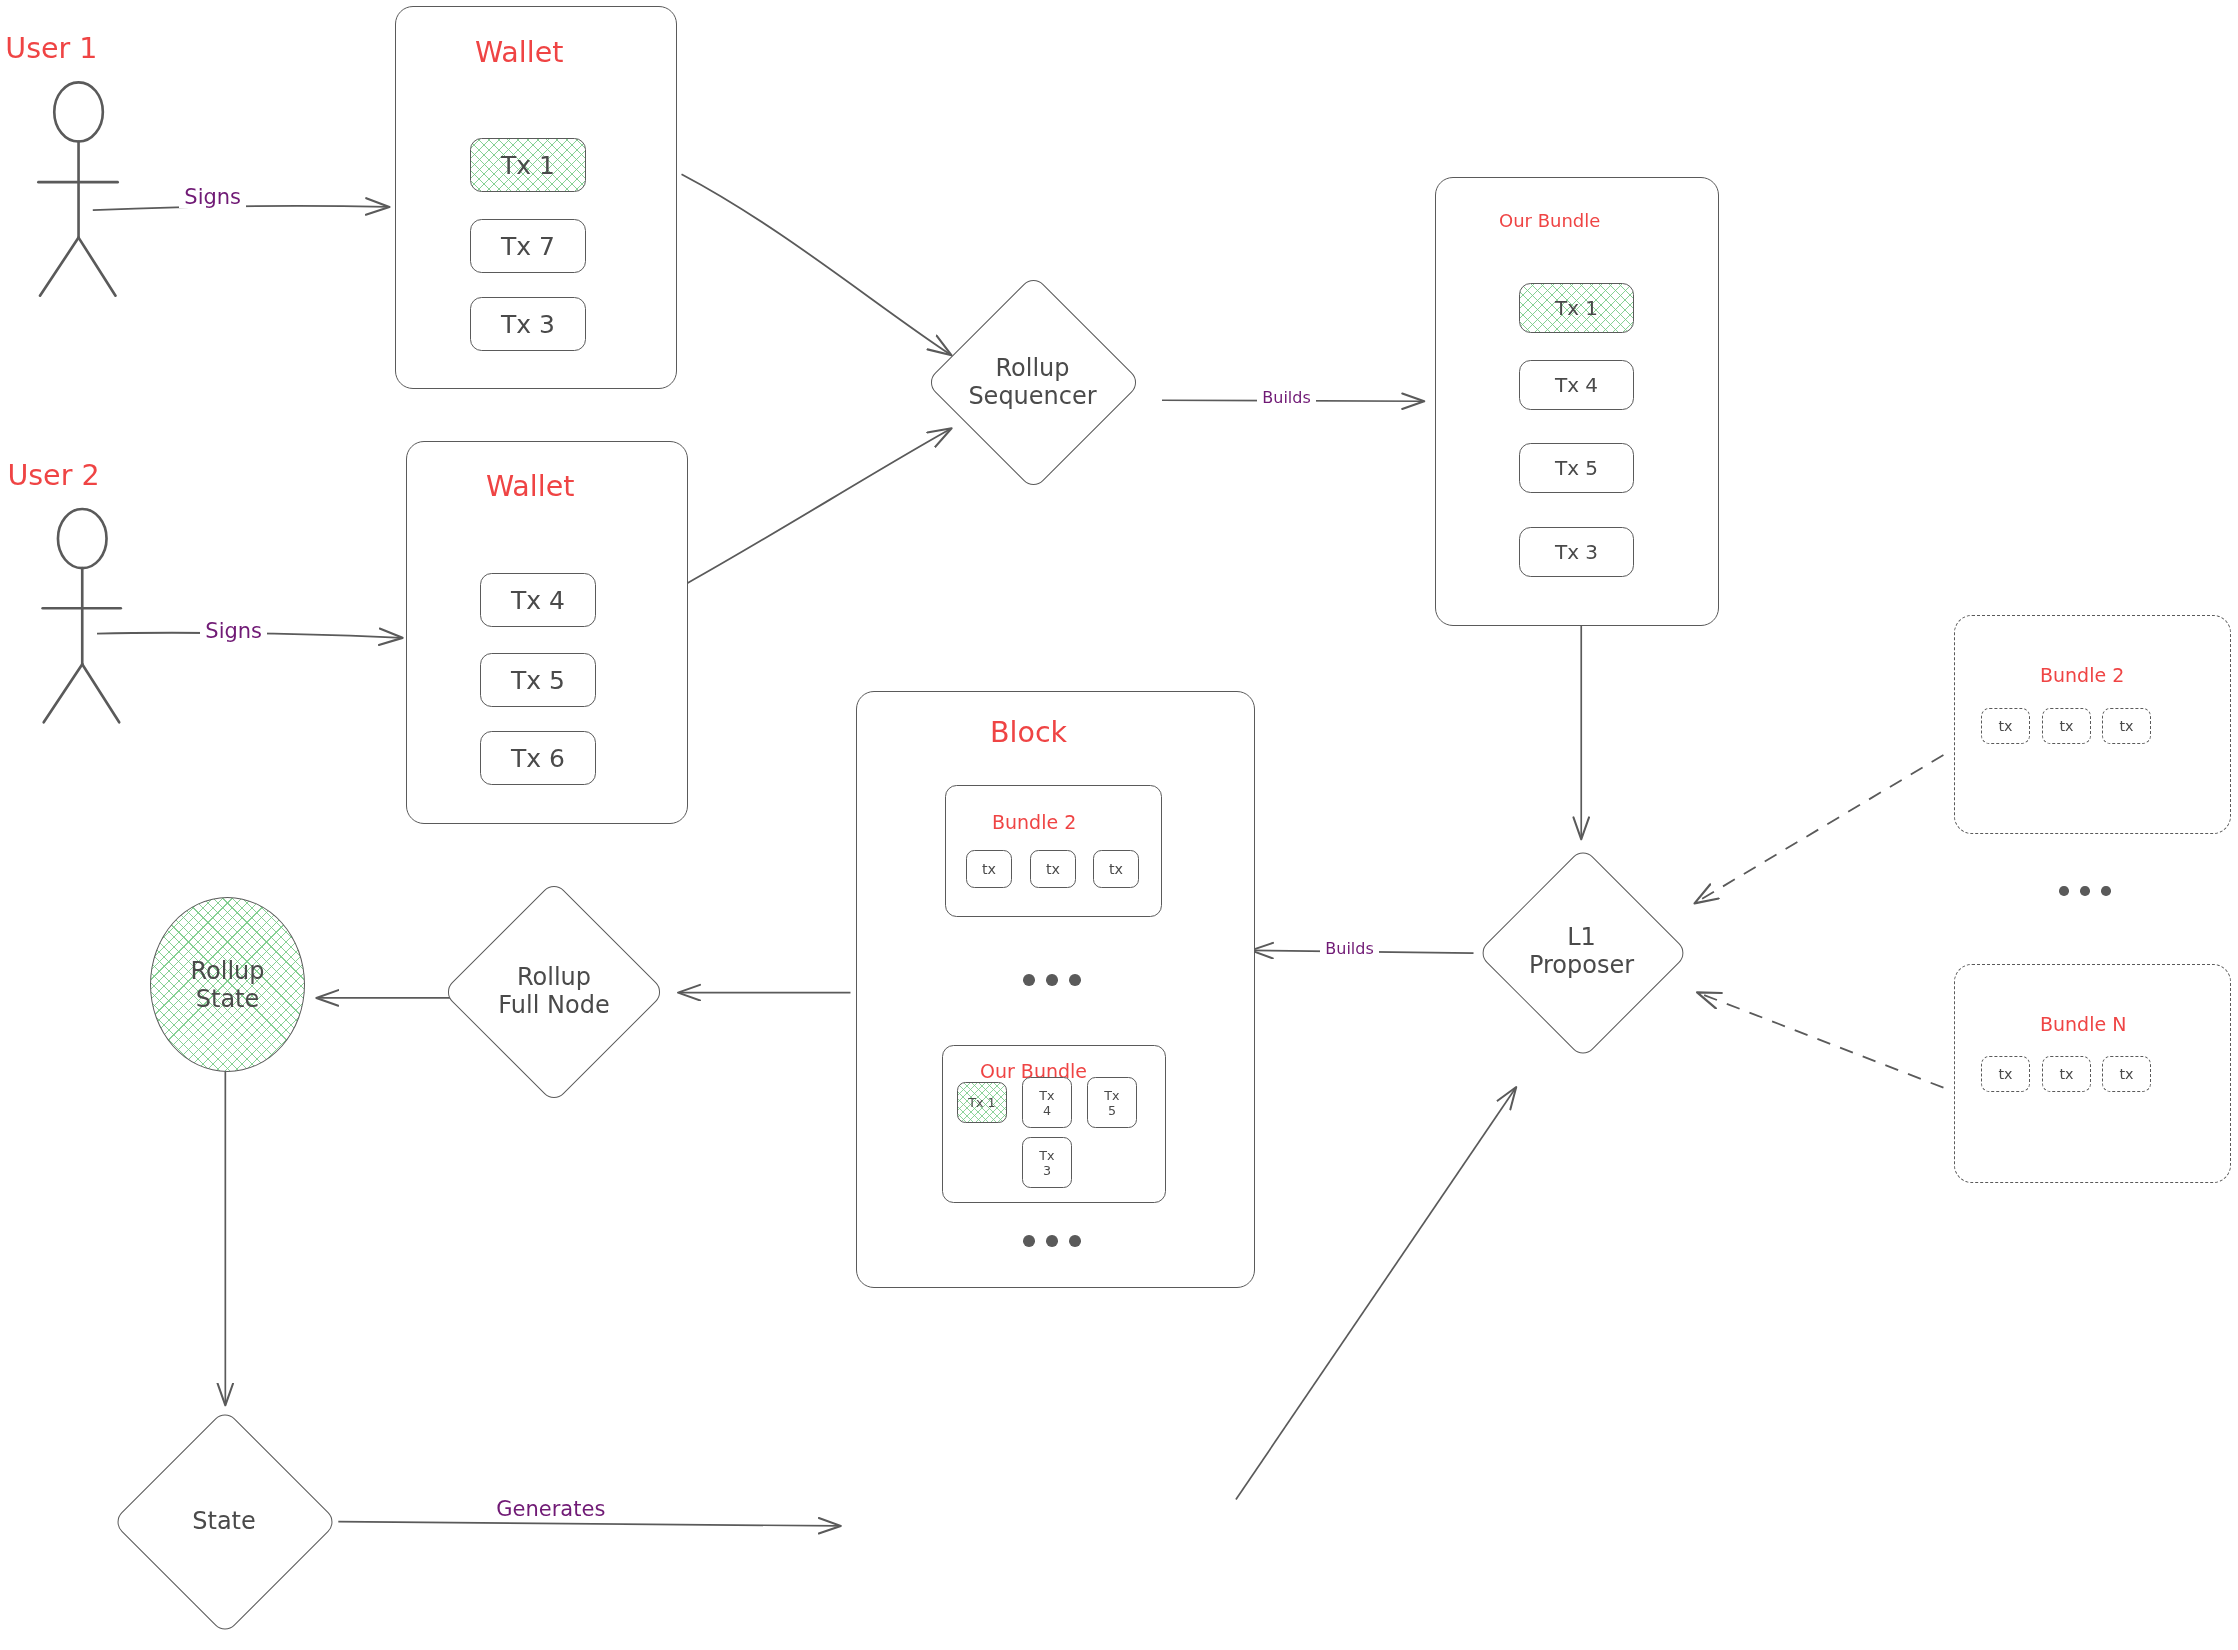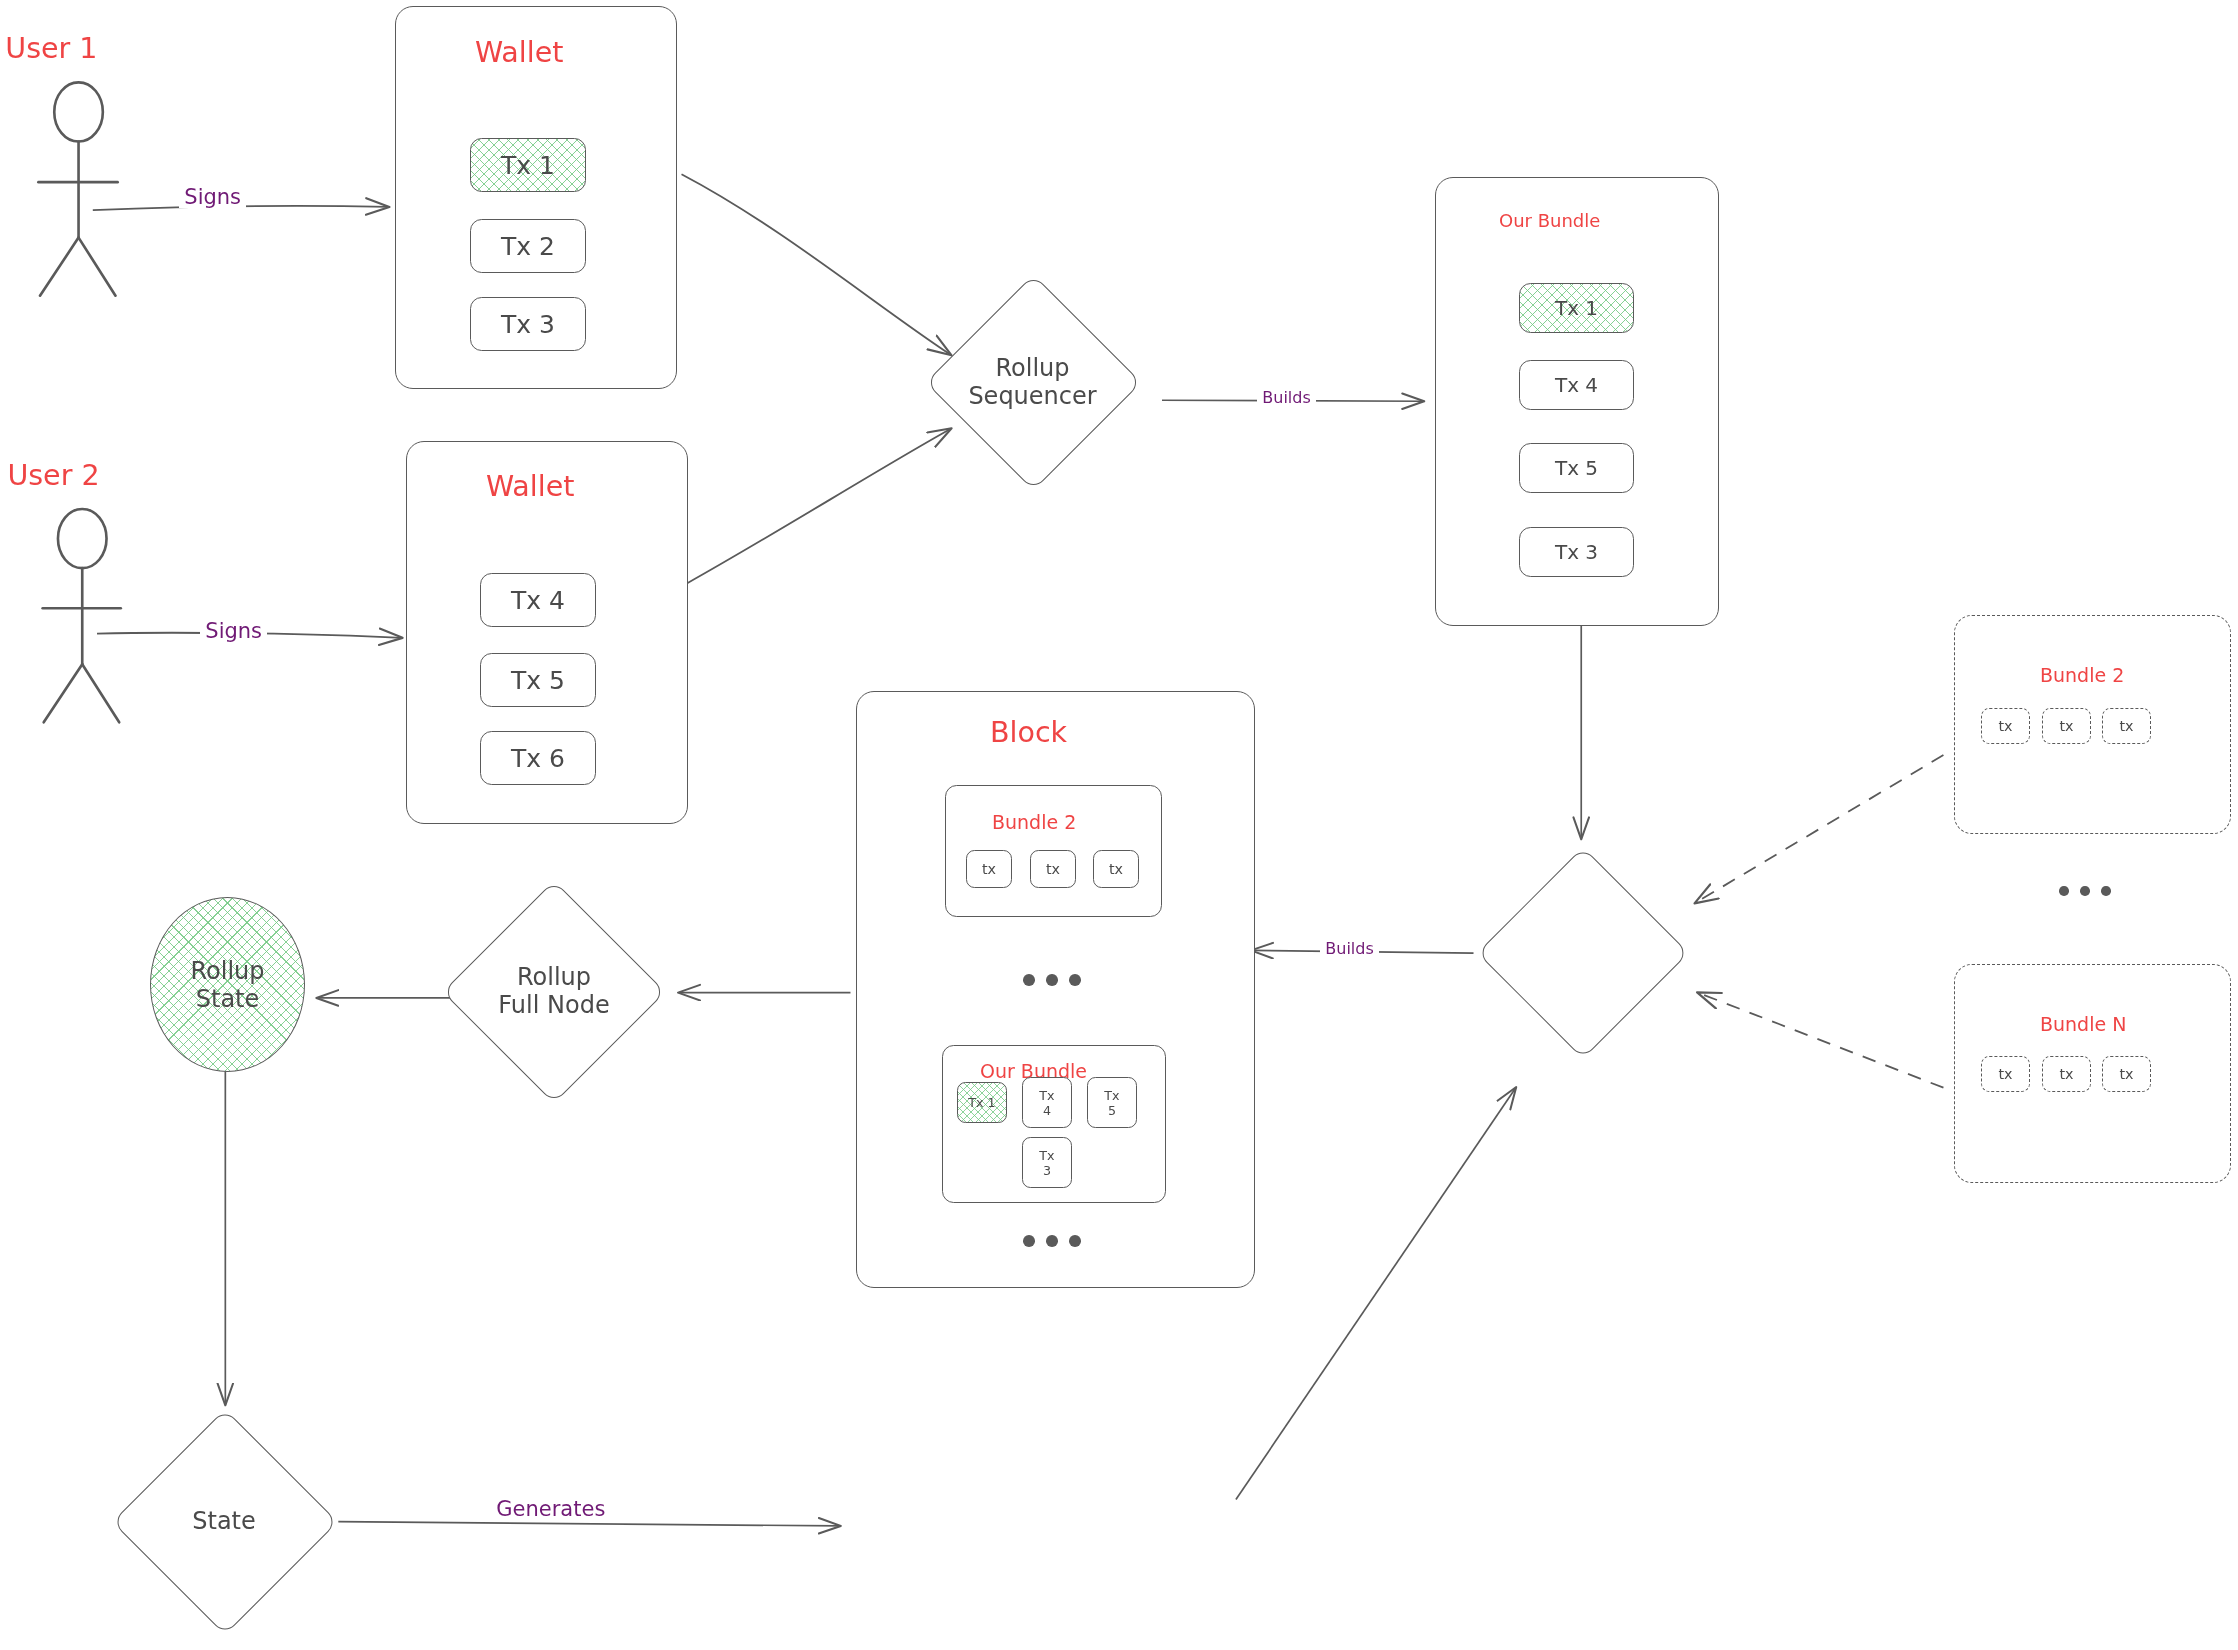--- a/index.html
+++ b/index.html
@@ -201,21 +201,21 @@
   <div class="edge-lbl" style="left:1320px; top:941px;">Builds</div>
   <div class="edge-lbl big" style="left:491px; top:1499px;">Generates</div>
 
   <div class="node rbox" style="left:395px; top:6.3px; width:282px; height:383px;"></div>
   <div class="lbl title-lg" style="left:475px; top:36px;">Wallet</div>
 
   <div class="node rbox-sm hatch" style="left:470px; top:138px; width:116px; height:54px;">
     <span class="tx-lg">Tx 1</span>
   </div>
   <div class="node rbox-sm" style="left:470px; top:219px; width:116px; height:54px;">
-    <span class="tx-lg">Tx 2</span>
+    <span class="tx-lg">Tx 7</span>
   </div>
   <div class="node rbox-sm" style="left:470px; top:297px; width:116px; height:54px;">
     <span class="tx-lg">Tx 3</span>
   </div>
 
   <div class="node rbox" style="left:406px; top:441px; width:282px; height:383px;"></div>
   <div class="lbl title-lg" style="left:486px; top:470px;">Wallet</div>
 
   <div class="node rbox-sm" style="left:480px; top:573px; width:116px; height:54px;">
     <span class="tx-lg">Tx 4</span>
@@ -243,20 +243,24 @@
     <span class="tx-md">Tx 4</span>
   </div>
   <div class="node rbox-sm" style="left:1519px; top:443px; width:115px; height:50px;">
     <span class="tx-md">Tx 5</span>
   </div>
   <div class="node rbox-sm" style="left:1519px; top:527px; width:115px; height:50px;">
     <span class="tx-md">Tx 3</span>
   </div>
 
   <div class="diamond" style="left:1508px; top:878px; width:148px; height:148px;"></div>
+  <div class="diamond-text stack" style="left:1481px; top:898px; width:201px; height:106px;">
+    <span class="title-md">L1</span>
+    <span class="title-md">Proposer</span>
+  </div>
 
   <div class="node rbox" style="left:856px; top:691px; width:399px; height:597px;"></div>
   <div class="lbl title-lg" style="left:990px; top:716px;">Block</div>
 
   <div class="node rbox-sm" style="left:945px; top:785px; width:217px; height:132px;"></div>
   <div class="lbl title-xs" style="left:992px; top:811px;">Bundle 2</div>
   <div class="node rbox-xs" style="left:966px; top:850px; width:46px; height:38px;">
     <span class="tx-sm">tx</span>
   </div>
   <div class="node rbox-xs" style="left:1030px; top:850px; width:46px; height:38px;">

